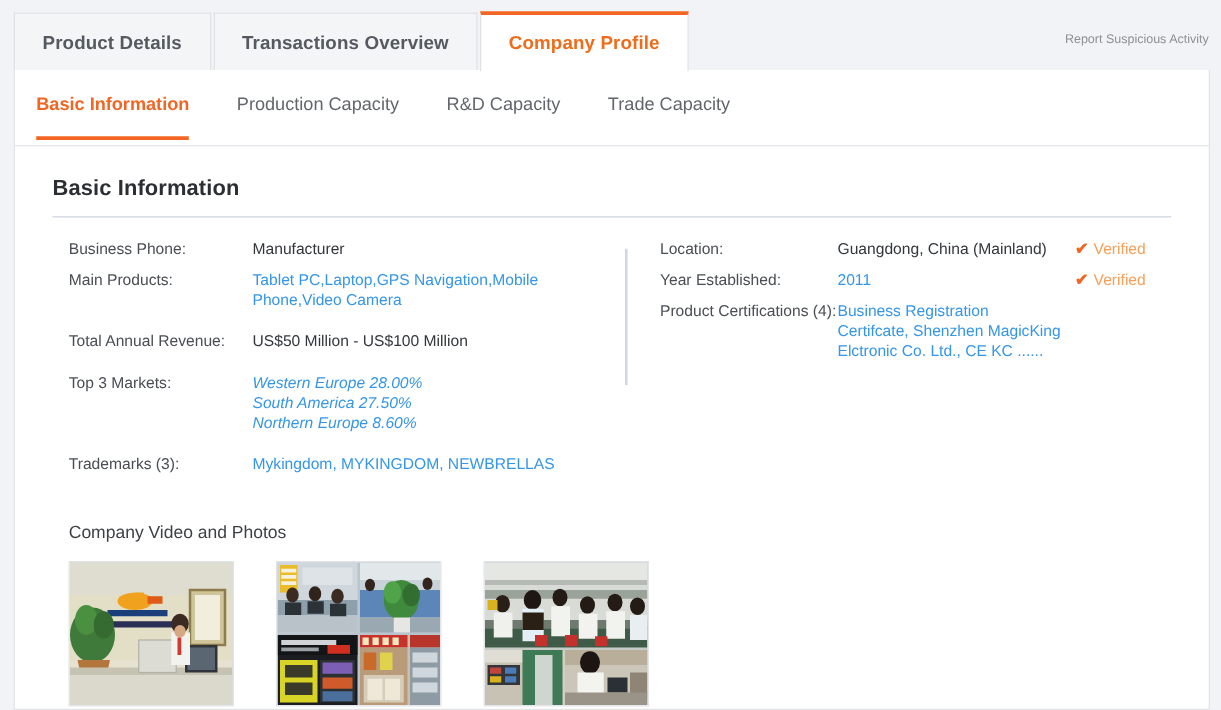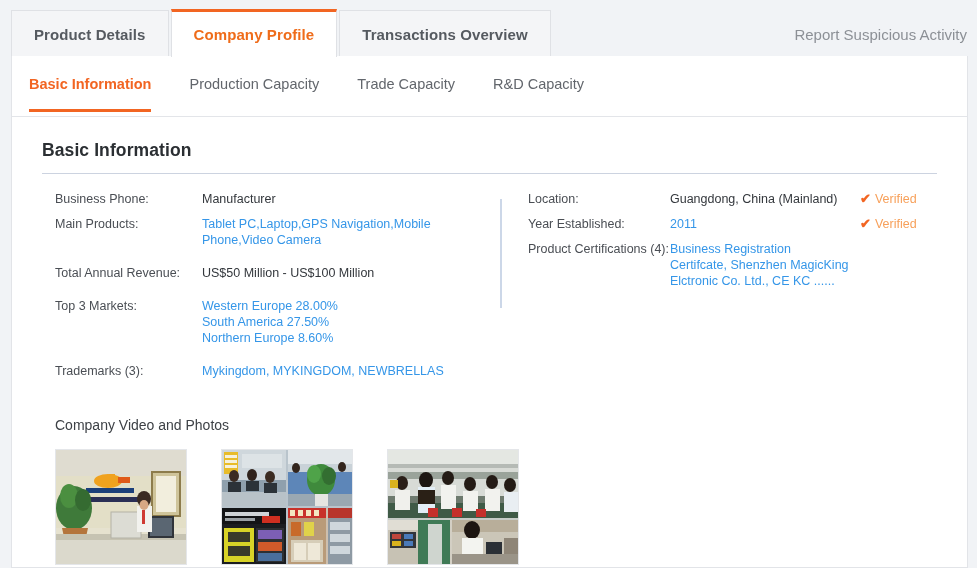--- a/index.html
+++ b/index.html
@@ -68,21 +68,21 @@
     border-right: 1px solid #dfe1e5;
     position: relative;
     z-index: 3;
     height: 48px;
   }
 
   .report-link {
     position: absolute;
     right: 10px;
     top: 26px;
-    font-size: 15px;
+    font-size: 10px;
     color: #8c9096;
     cursor: pointer;
   }
 
   
   .panel {
     position: absolute;
     left: 11px;
     top: 56px;
     width: 957px;
@@ -181,21 +181,21 @@
     line-height: 16px;
   }
   .col-left  .val { width: 253px; }
   .col-right .val { width: 180px; }
 
   .val a, .link {
     color: #3596e8;
     text-decoration: none;
     cursor: pointer;
   }
-  .multi span { display: block; }
+  .multi span { display: block; font-style: italic; }
 
   .verified {
     margin-left: 10px;
     font-size: 12.5px;
     color: #f7a05a;
     white-space: nowrap;
     line-height: 16px;
   }
   .verified .tick {
     color: #f26522;
@@ -228,33 +228,33 @@
   .photo svg { display: block; }
 </style>
 </head>
 <body>
 
 <div class="page">
 
   <div class="tabstrip">
     <div class="tabs">
       <div class="tab">Product Details</div>
+      <div class="tab">Transactions Overview</div>
       <div class="tab active">Company Profile</div>
-      <div class="tab">Transactions Overview</div>
     </div>
     <div class="report-link">Report Suspicious Activity</div>
   </div>
 
   <div class="panel">
 
     <div class="subtabs">
       <div class="subtab active">Basic Information</div>
       <div class="subtab">Production Capacity</div>
+      <div class="subtab">R&amp;D Capacity</div>
       <div class="subtab">Trade Capacity</div>
-      <div class="subtab">R&amp;D Capacity</div>
     </div>
 
     <div class="section-head">
       <div class="section-title">Basic Information</div>
     </div>
 
     <div class="info-wrap">
 
       <div class="divider"></div>
 

